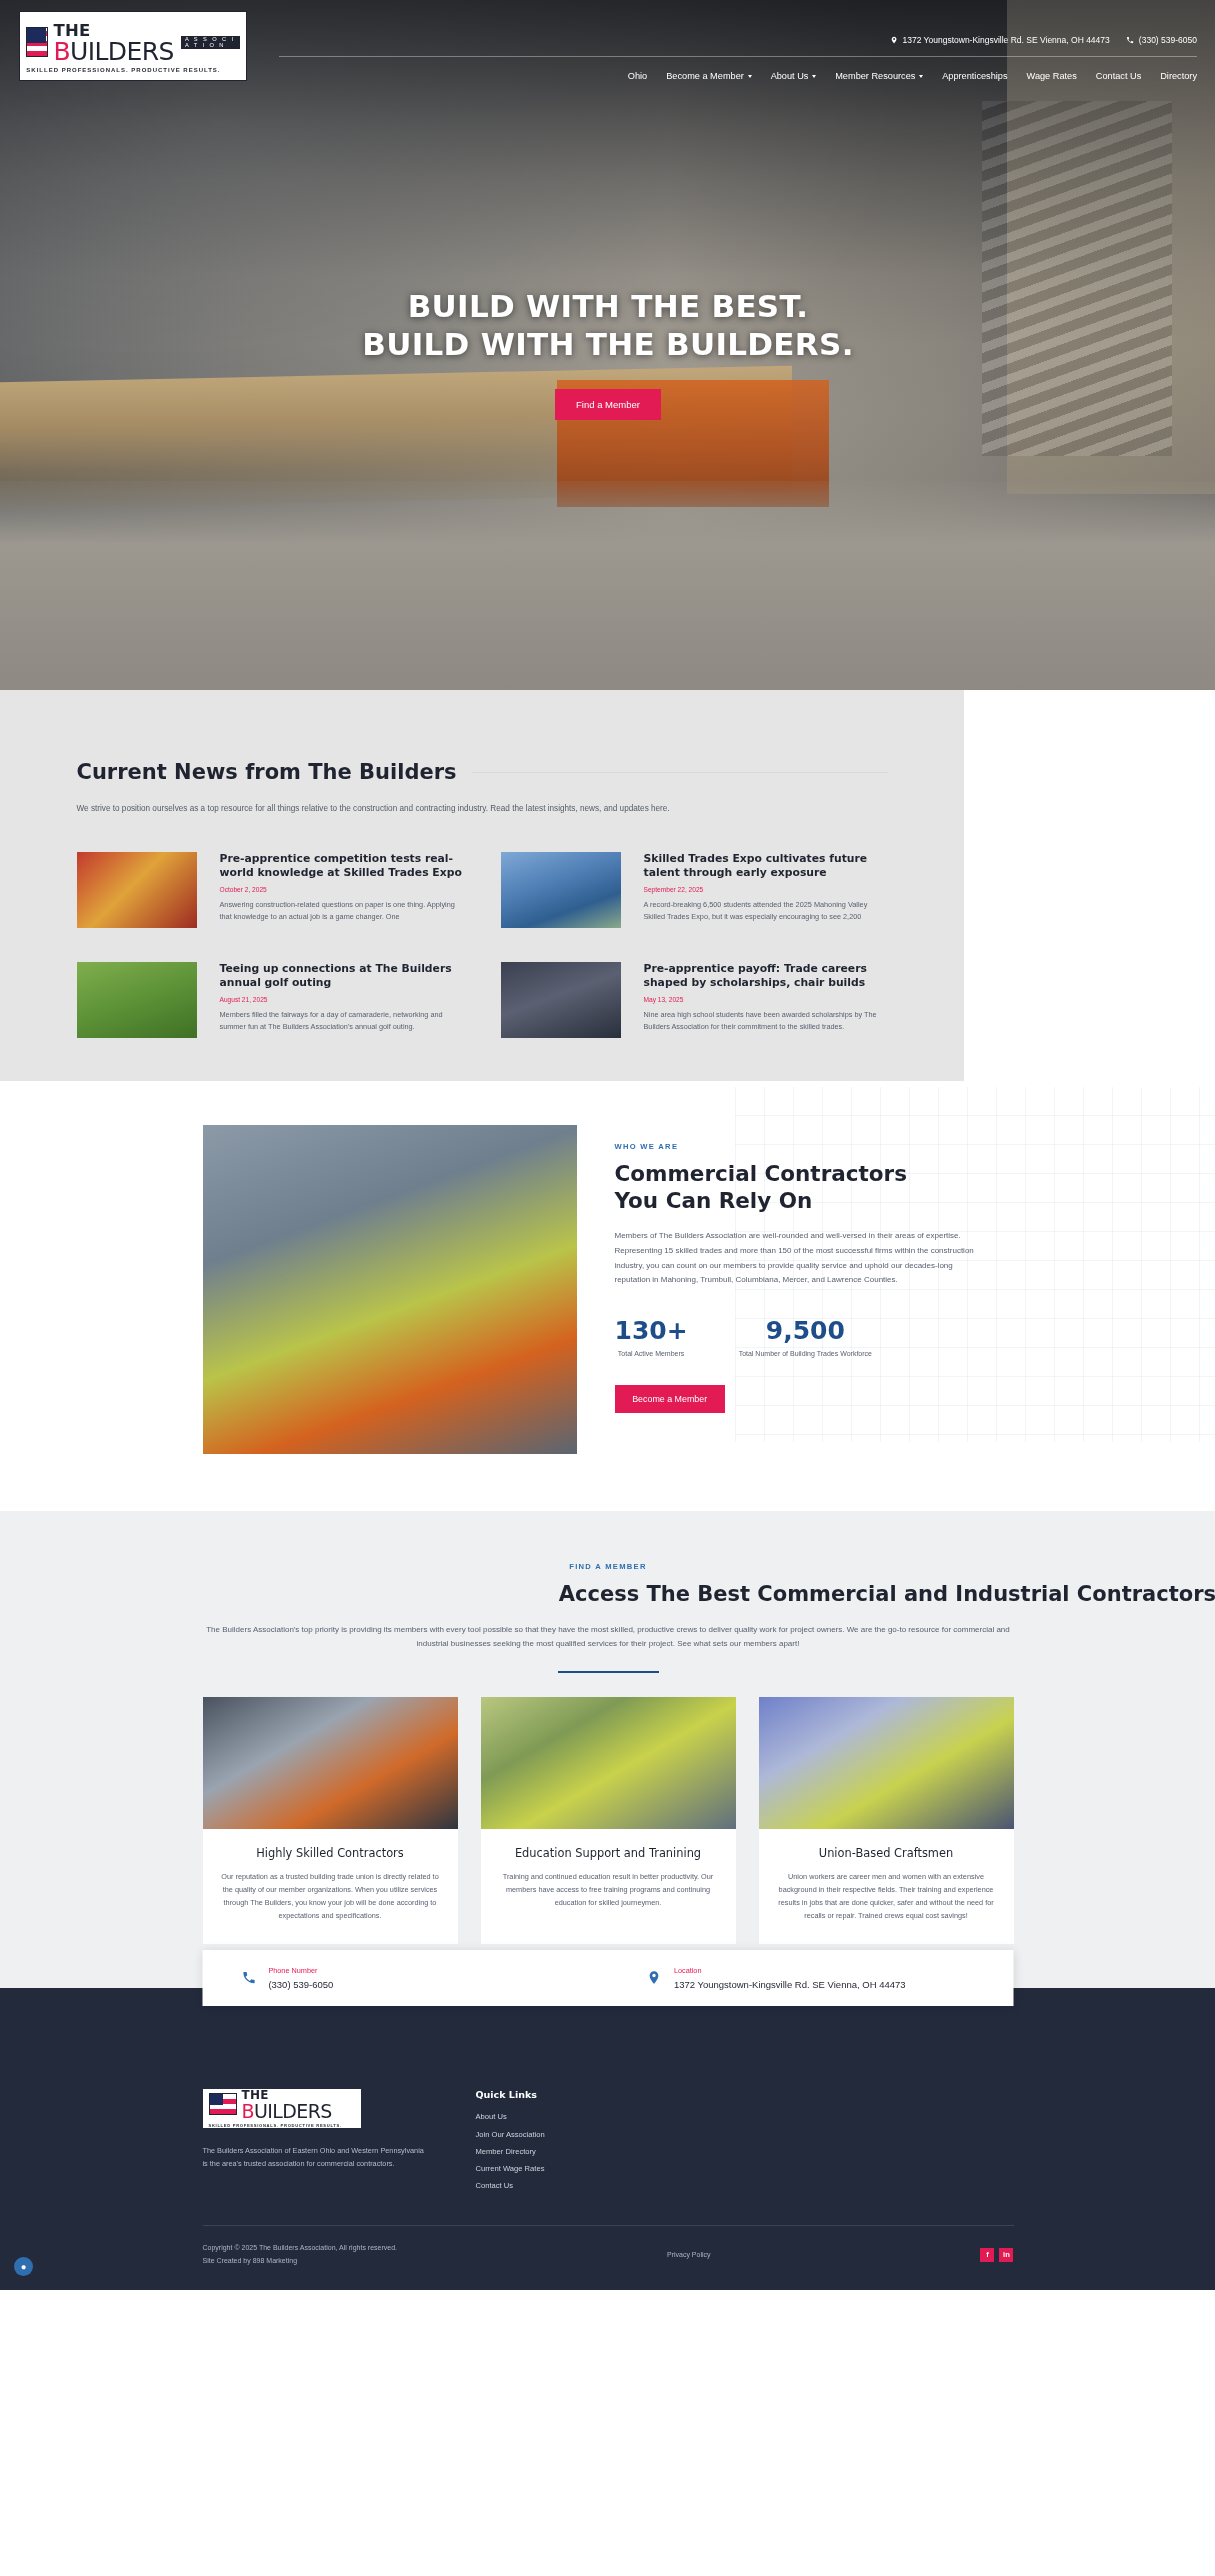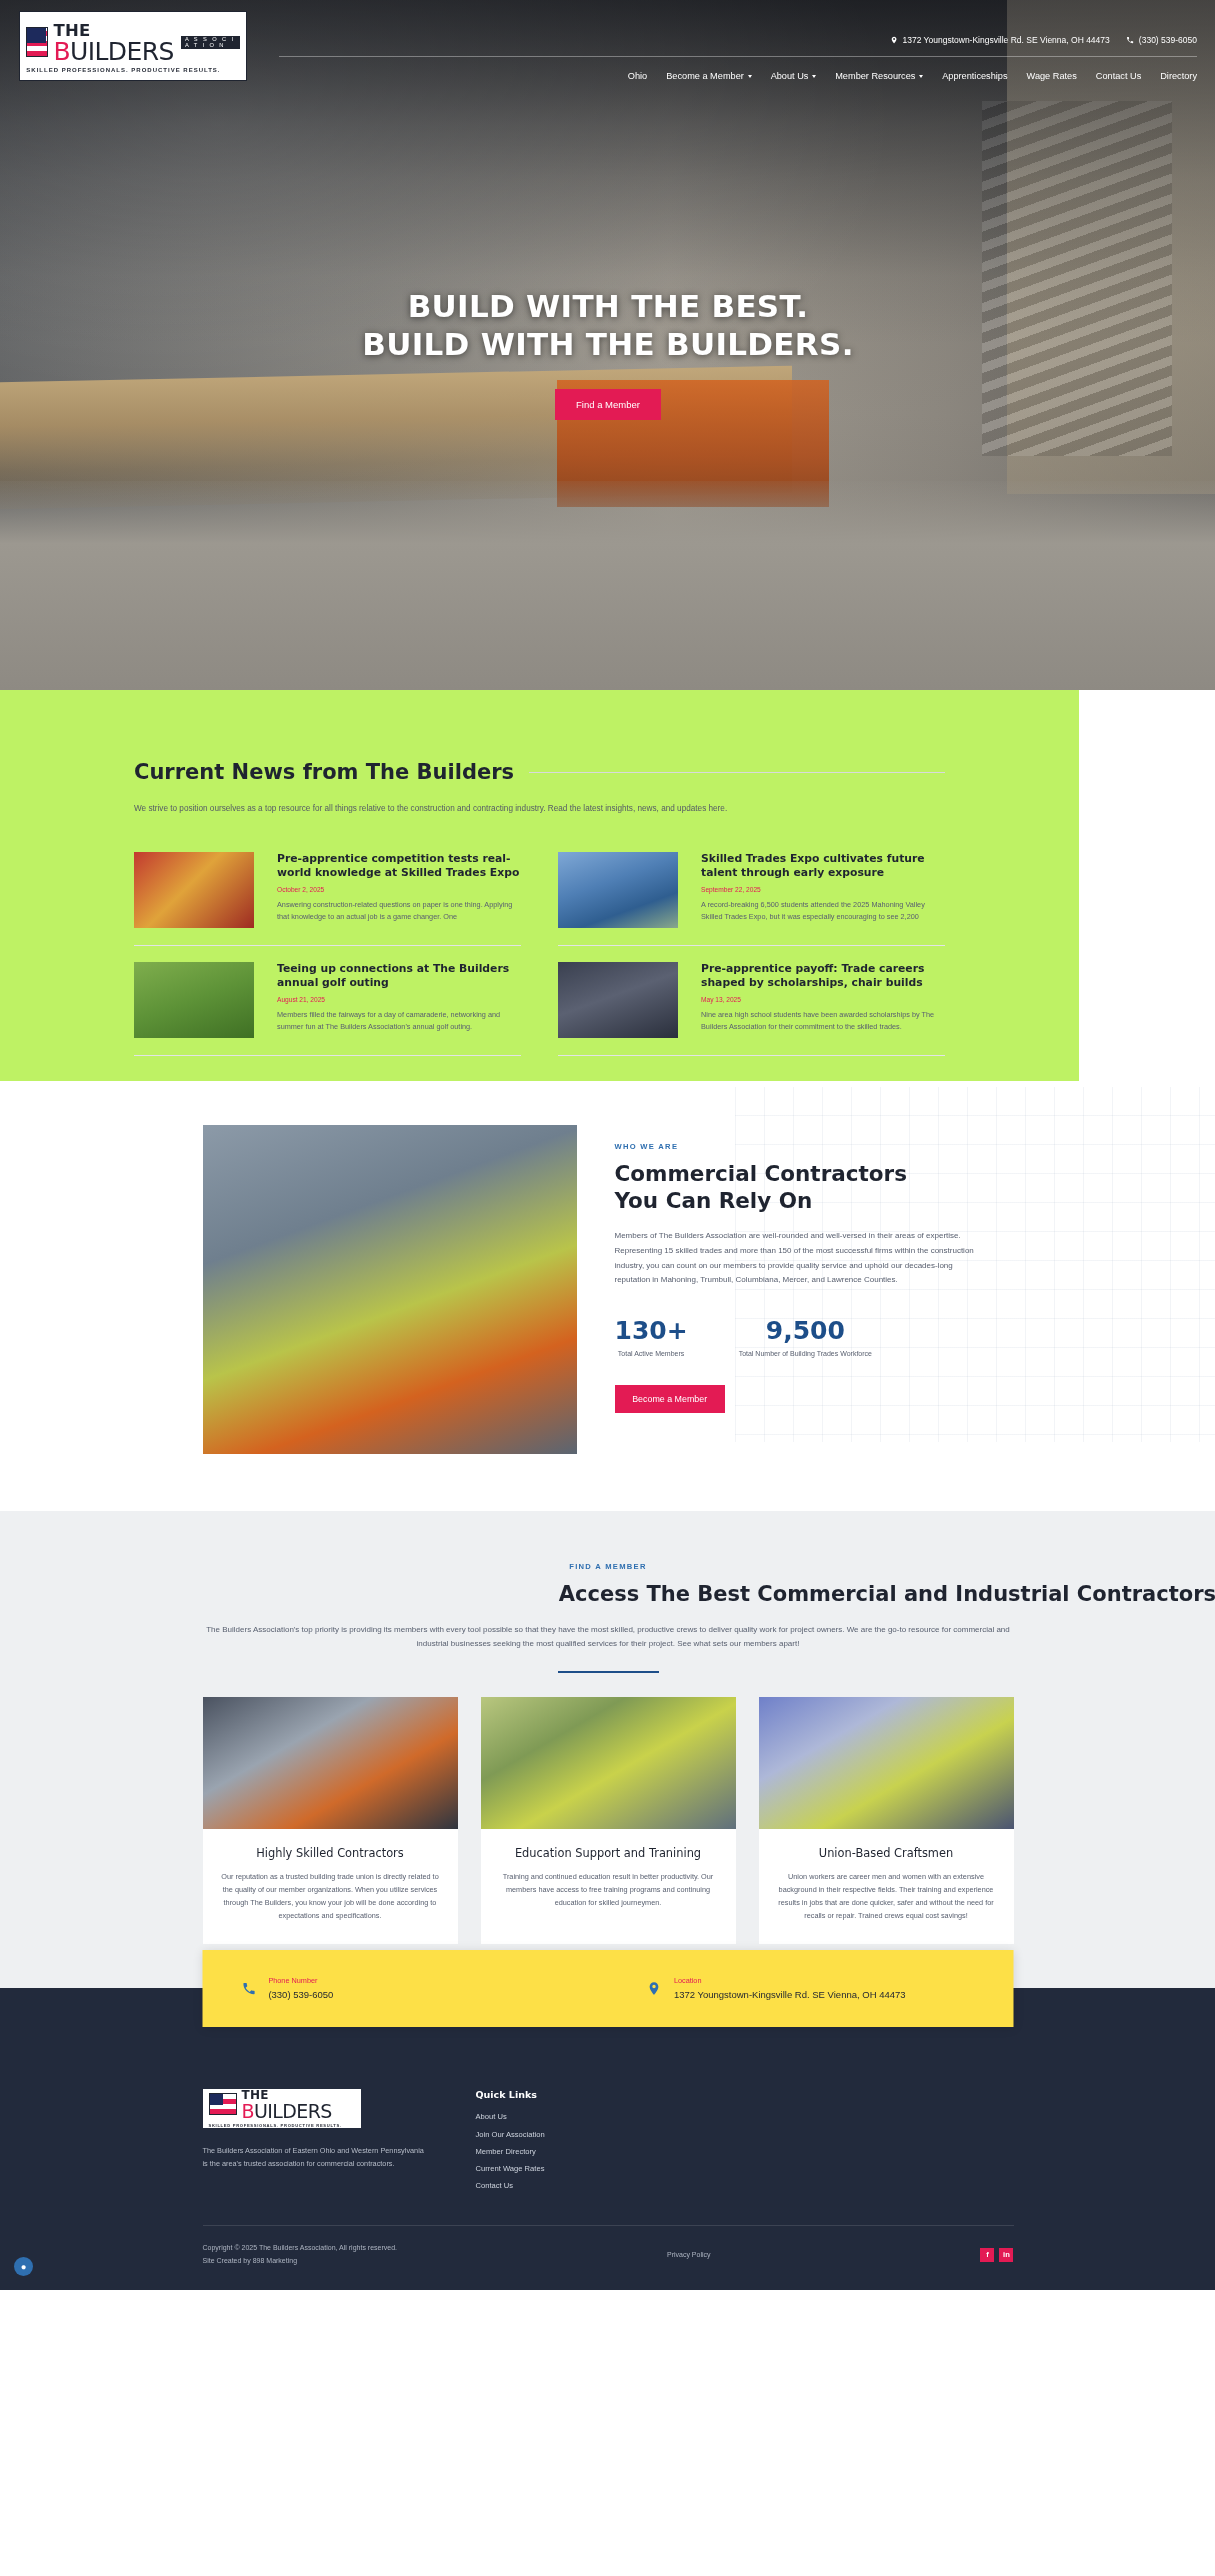--- a/index.html
+++ b/index.html
@@ -130,21 +130,21 @@
     font-family: "DejaVu Sans", sans-serif;
   }
   .btn-primary {
     display: inline-block;
     background: #e31b54; color: #fff; font-size: 9.5px; font-weight: 400;
     padding: 10px 21.5px; margin-top: 25px; border: none; cursor: pointer;
   }
 
   
   .news {
-    width: 1079px; background: #bef264; padding: 70px 0 25px 0;
+    width: 964px; background: #e5e5e5; padding: 70px 0 25px 0;
   }
   .wrap { width: 811px; margin: 0 auto; }
   .news-head {
     display: flex; align-items: center; gap: 15px;
   }
   .news-title {
     font-size: 21px; font-weight: 700; color: #1f2430; white-space: nowrap;
     font-family: "DejaVu Sans", sans-serif;
   }
   .news-rule { flex: 1; height: 0.6px; background: #d8dadd; }
@@ -238,21 +238,21 @@
     font-size: 11.4px; font-weight: 400; color: #1f2430;
     font-family: "DejaVu Sans", sans-serif;
   }
   .card-p { margin-top: 10px; font-size: 7.3px; color: #596070; line-height: 1.8; }
   .find-btn { margin-top: 26.6px; }
 
   
   .footer-zone { position: relative; width: 1216px; background: #222a3c; padding-top: 44px; }
   .contact-bar {
     position: absolute; top: -38px; left: 50%; transform: translateX(-50%);
-    width: 811px; height: 77px; background: #fde047;
+    width: 811px; height: 56px; background: #ffffff;
     display: flex; align-items: center;
     box-shadow: 0 1.3px 10px rgba(0,0,0,.12);
   }
   .contact-col { flex: 1; display: flex; align-items: center; gap: 11.4px; padding-left: 38px; }
   .contact-icon {
     width: 16.5px; height: 16.5px; color: #2f6fb0; display: flex; align-items: center; justify-content: center;
   }
   .contact-lbl { font-size: 7.3px; color: #e31b54; }
   .contact-val { margin-top: 3.8px; font-size: 9.5px; color: #1f2430; }
 

